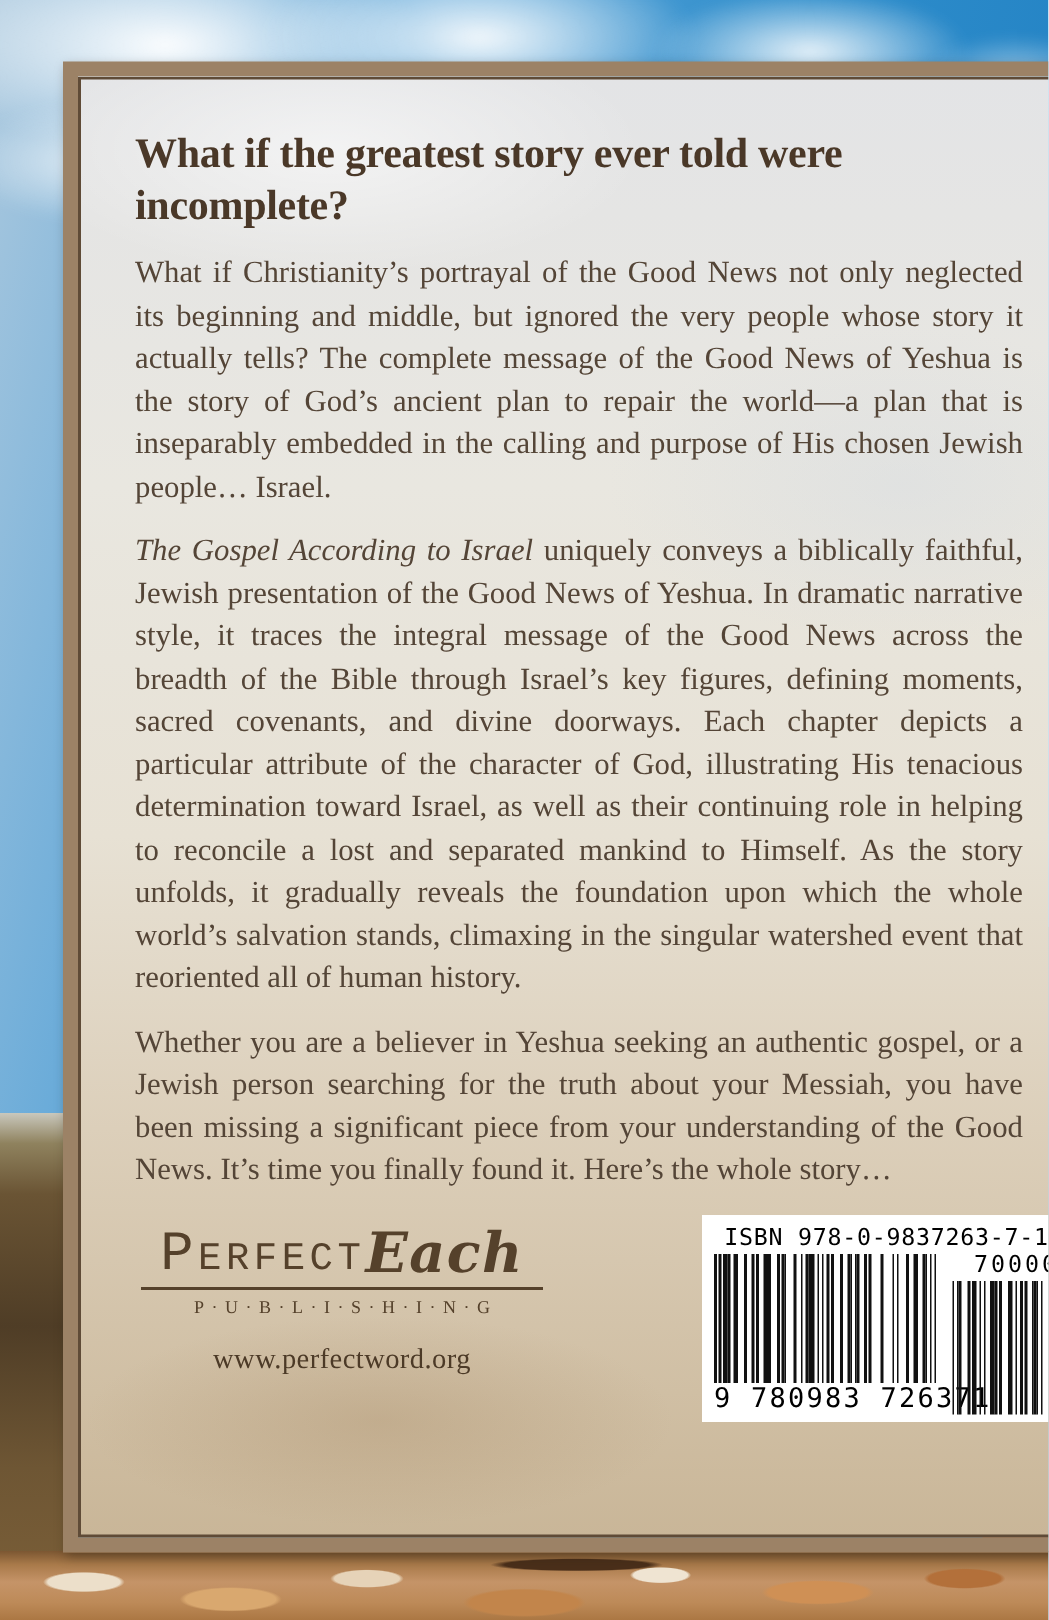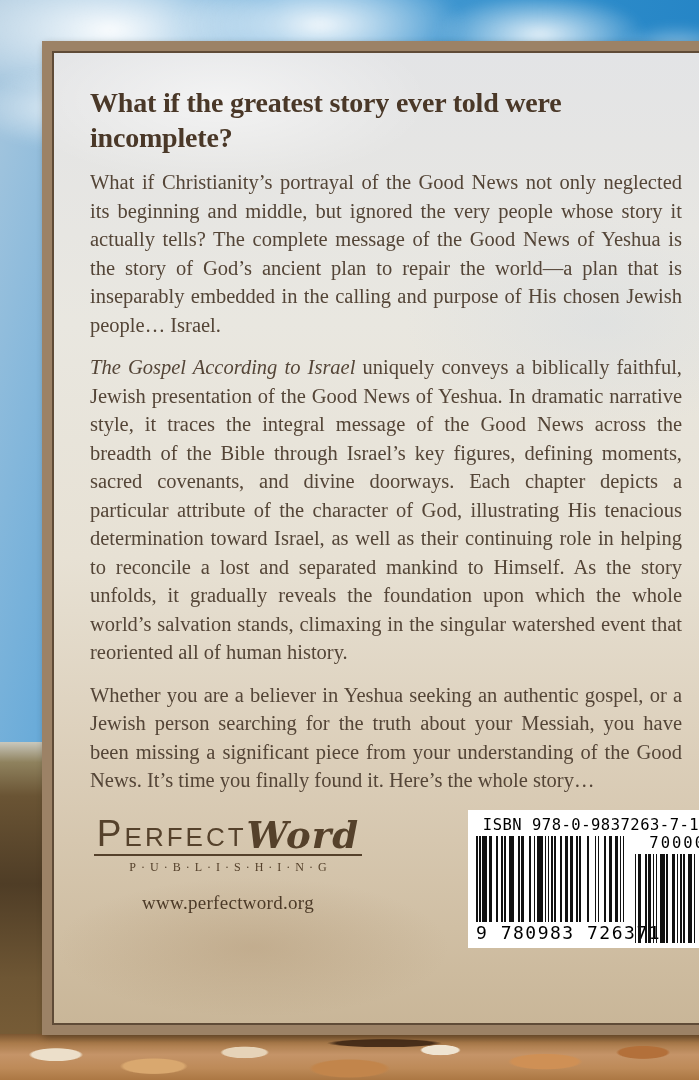--- a/index.html
+++ b/index.html
@@ -58,21 +58,21 @@
   .headline{margin:0 0 13px;font-family:"Liberation Serif",serif;font-weight:700;
     font-size:28px;line-height:35px;letter-spacing:-0.2px;color:#4a3828;}
 
   .body-par{margin:0 0 14px;font-size:20.5px;line-height:28.5px;color:#544537;text-align:justify;}
   .body-par em{font-style:italic;}
 
   .footer{display:flex;align-items:flex-start;margin:15px -32px 0 0;}
 
   .publisher{width:276px;text-align:center;color:#52402b;margin-top:5px;}
   .logo-line1{white-space:nowrap;line-height:1;}
-  .logo-perfect{font-family:Liberation Sans, sans-serif;font-variant:small-caps;font-size:37px;letter-spacing:3px;color:#55412b;}
+  .logo-perfect{font-family:Liberation Mono, monospace;font-variant:small-caps;font-size:37px;letter-spacing:3px;color:#55412b;}
   .logo-word{font-family:"DejaVu Serif",serif;font-style:italic;font-weight:700;font-size:37px;letter-spacing:1px;color:#55412b;position:relative;top:2px;}
   .logo-rule{height:0;border-top:2px solid #55412b;margin:2px 4px 4px;}
   .logo-publishing{font-size:12px;letter-spacing:5px;text-indent:5px;color:#55412b;white-space:nowrap;}
   .ministry{font-style:italic;font-size:17px;margin-top:12px;color:#4c3a27;}
   .website{font-weight:400;font-size:19px;margin-top:17px;letter-spacing:.3px;color:#4c3a27;}
 
   .barcode-box{margin-left:auto;width:246px;height:138px;background:#fff;box-sizing:border-box;
     padding:7px 8px 5px;display:flex;flex-direction:column;font-family:"DejaVu Sans Mono",monospace;color:#000;}
   .isbn-line{font-size:15.5px;text-align:center;white-space:nowrap;letter-spacing:.5px;line-height:1.1;}
   .bc-row{flex:1;display:flex;gap:9px;margin-top:2px;min-height:0;}
@@ -109,21 +109,21 @@
       <p class="body-par">What if Christianity’s portrayal of the Good News not only neglected its beginning and middle, but ignored the very people whose story it actually tells? The complete message of the Good News of Yeshua is the story of God’s ancient plan to repair the world—a plan that is inseparably embedded in the calling and purpose of His chosen Jewish people… Israel.</p>
 
       <p class="body-par"><em>The Gospel According to Israel</em><span> uniquely conveys a biblically faithful, Jewish presentation of the Good News of Yeshua. In dramatic narrative style, it traces the integral message of the Good News across the breadth of the Bible through Israel’s key figures, defining moments, sacred covenants, and divine doorways. Each chapter depicts a particular attribute of the character of God, illustrating His tenacious determination toward Israel, as well as their continuing role in helping to reconcile a lost and separated mankind to Himself. As the story unfolds, it gradually reveals the foundation upon which the whole world’s salvation stands, climaxing in the singular watershed event that reoriented all of human history.</span></p>
 
       <p class="body-par">Whether you are a believer in Yeshua seeking an authentic gospel, or a Jewish person searching for the truth about your Messiah, you have been missing a significant piece from your understanding of the Good News. It’s time you finally found it. Here’s the whole story…</p>
 
       <div class="footer">
 
         <div class="publisher">
           <div class="logo-line1">
-            <span class="logo-perfect">Perfect</span><span class="logo-word">Word</span>
+            <span class="logo-perfect">Perfect</span><span class="logo-word">Each</span>
           </div>
           <div class="logo-rule"></div>
           <div class="logo-publishing">P·U·B·L·I·S·H·I·N·G</div>
           <div class="website">www.perfectword.org</div>
         </div>
 
         <div class="barcode-box">
           <div class="isbn-line">ISBN 978-0-9837263-7-1</div>
           <div class="bc-row">
             <div class="bc-main">

